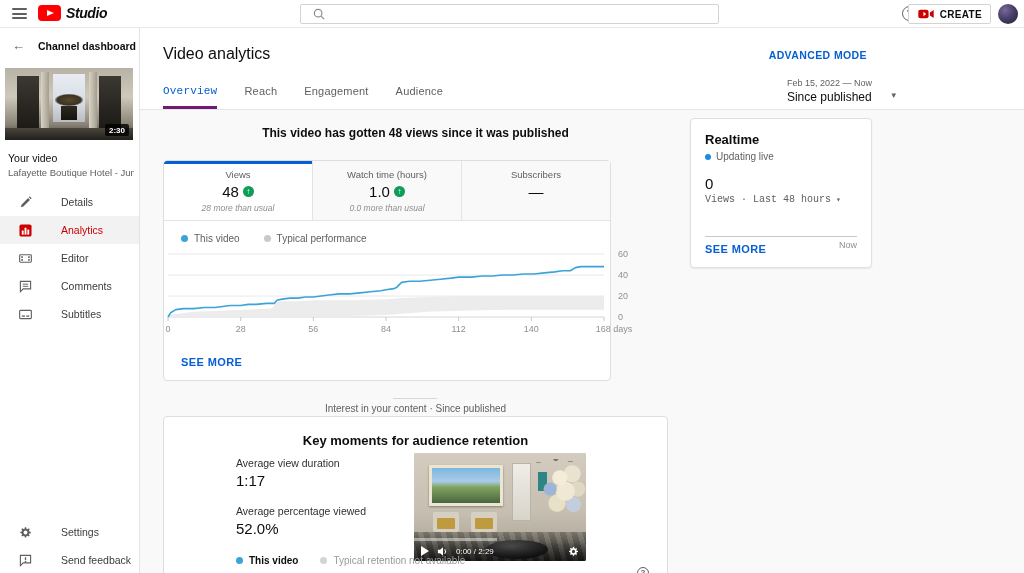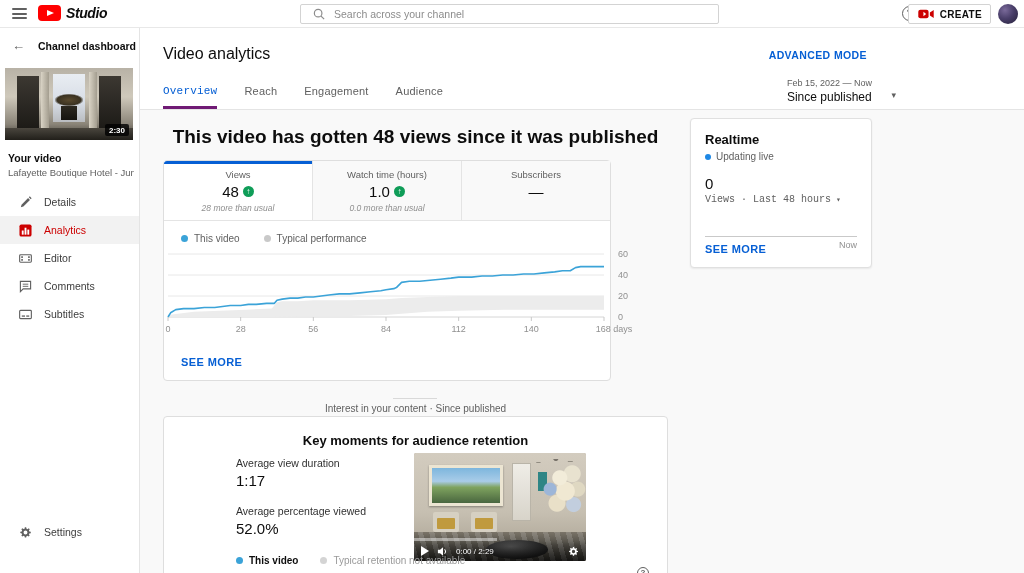--- a/index.html
+++ b/index.html
@@ -49,48 +49,48 @@
   .t-window { position:absolute; left:48px; top:6px; width:32px; height:48px;
     background:linear-gradient(180deg,#e9edf2 0%,#d7dde6 60%,#b9bcc0 100%); }
   .t-arrange { position:absolute; left:50px; top:26px; width:28px; height:12px;
     background:radial-gradient(ellipse at center,#5a4a2e 0%,#3a3222 60%,transparent 75%); }
   .t-tablelegs { position:absolute; left:56px; top:38px; width:16px; height:14px;
     background:linear-gradient(180deg,#2c2820,#15130f); }
   .t-floor { position:absolute; left:0; bottom:0; width:128px; height:12px;
     background:linear-gradient(180deg,#4a463e,#211f1a); }
   .duration-badge { position:absolute; right:4px; bottom:4px; background:rgba(0,0,0,.8); color:#fff;
     font-size:8px; font-weight:700; padding:1.5px 4px; border-radius:2px; }
-  .yv-label { position:absolute; left:8px; top:124px; font-size:10.5px; font-weight:700; }
+  .yv-label { position:absolute; left:8px; top:124px; font-size:10.5px; font-weight:400; }
   .yv-title { position:absolute; left:8px; top:139px; width:126px; font-size:9.5px; color:#606060;
     white-space:nowrap; overflow:hidden; }
   .menu { position:absolute; left:0; top:160px; width:100%; }
   .menu-bottom { position:absolute; left:0; top:490px; width:100%; }
   .m-item { position:relative; height:28px; display:flex; align-items:center; cursor:pointer; }
   .m-item .ico { width:14px; margin-left:18px; display:flex; justify-content:center; }
-  .m-item .lbl { margin-left:12px; font-size:10.5px; color:#3c3c3c; }
+  .m-item .lbl { margin-left:29px; font-size:10.5px; color:#3c3c3c; }
   .m-item.active { background:#f2f2f2; }
   .m-item.active .lbl { color:#c00; font-weight:500; }
 
   
   .main-header { position:relative; height:82px; background:#fff; border-bottom:1px solid #e4e4e4; }
   .page-title { position:absolute; left:23px; top:17px; font-size:16px; font-weight:500; }
   .advanced-mode { position:absolute; right:157px; top:21px; font-size:10.5px; font-weight:700;
     letter-spacing:.4px; color:#065fd4; cursor:pointer; }
   .datepicker { position:absolute; right:152px; top:50px; text-align:left; cursor:pointer; }
   .dp-range { font-size:9px; color:#606060; }
   .dp-mode { font-size:12px; color:#0d0d0d; margin-top:2px; }
   .dp-caret { position:absolute; right:-24px; bottom:4px; font-size:9px; color:#606060; }
   .tabs { position:absolute; left:23px; bottom:0; display:flex; gap:27px; }
   .tab { padding-bottom:9px; font-size:11px; font-weight:500; letter-spacing:.2px; color:#606060; cursor:pointer; }
   .tab.active { color:#065fd4; border-bottom:3px solid #701a75;font-family:Liberation Mono, monospace; }
 
   
   .content { position:relative; height:463px; background:#f9f9f9; }
   .headline { position:absolute; left:23px; top:16px; width:505px; text-align:center;
-    font-size:19px; font-weight:700; }
+    font-size:12px; font-weight:700; }
 
   .card { background:#fff; border:1px solid #dedede; border-radius:4px; }
   .card1 { position:absolute; left:23px; top:50px; width:448px; height:221px; }
   .metric-strip { display:flex; height:60px; border-bottom:1px solid #e4e4e4; }
   .metric { flex:1; text-align:center; padding-top:8px; background:#f9f9f9; border-left:1px solid #e4e4e4;
     cursor:pointer; position:relative; }
   .metric:first-child { border-left:0; }
   .metric.active { background:#fff; }
   .metric.active::before { content:""; position:absolute; left:0; top:0; width:100%; height:3px;
     background:#065fd4; border-radius:3px 0 0 0; }
@@ -190,21 +190,20 @@
     </div>
   <div class="logo">
     <div class="logo-play"></div>
     <div class="logo-text">Studio</div>
   </div>
   <div class="searchbox">
     <svg width="12" height="12" viewBox="0 0 14 14">
       <circle cx="6" cy="6" r="4.4" fill="none" stroke="#8c8c8c" stroke-width="1.4"></circle>
       <line x1="9.4" y1="9.4" x2="13" y2="13" stroke="#8c8c8c" stroke-width="1.4"></line>
     </svg>
-    <input type="text" placeholder="Search across your channel" style="">
   </div>
   <div class="help-btn">?</div>
   <div class="create-btn">
     <svg width="18" height="12" viewBox="0 0 20 14">
       <rect x="1" y="2" width="12" height="10" rx="2.5" fill="#c00"></rect>
       <path d="M14.5 5.3 L19 2.4 v9.2 L14.5 8.7 z" fill="#c00"></path>
       <path d="M7 4.4 L10.2 7 L7 9.6 z" fill="#fff"></path>
     </svg>
     <span class="label">CREATE</span>
   </div>
@@ -288,20 +287,30 @@
     </div>
 
     <div class="menu-bottom">
       <div class="m-item">
         <span class="ico">
           <svg width="13" height="13" viewBox="0 0 16 16">
               <path fill-rule="evenodd" fill="#606060" d="M14.5 8.8v-1.6l-1.8-.4a5 5 0 0 0-.5-1.2l1-1.5-1.2-1.2-1.5 1a5 5 0 0 0-1.2-.5L8.8 1.5H7.2l-.4 1.8a5 5 0 0 0-1.2.5l-1.5-1-1.2 1.2 1 1.5a5 5 0 0 0-.5 1.2l-1.8.4v1.6l1.8.4a5 5 0 0 0 .5 1.2l-1 1.5 1.2 1.2 1.5-1a5 5 0 0 0 1.2.5l.4 1.8h1.6l.4-1.8a5 5 0 0 0 1.2-.5l1.5 1 1.2-1.2-1-1.5a5 5 0 0 0 .5-1.2zM8 10.4A2.4 2.4 0 1 1 8 5.6a2.4 2.4 0 0 1 0 4.8z"></path>
             </svg>
         </span>
         <span class="lbl">Settings</span>
+      </div>
+      <div class="m-item">
+        <span class="ico">
+          <svg width="13" height="13" viewBox="0 0 14 14">
+              <path d="M1.5 1.5 h11 v8 h-8 l-3 3 z" fill="none" stroke="#606060" stroke-width="1.2"></path>
+              <line x1="7" y1="3.5" x2="7" y2="6.5" stroke="#606060" stroke-width="1.4"></line>
+              <circle cx="7" cy="8.2" r="0.9" fill="#606060"></circle>
+            </svg>
+        </span>
+        <span class="lbl">Send feedback</span>
       </div>
     </div>
   </div>
 
   <div class="main">
     <div class="main-header">
       <div class="page-title">Video analytics</div>
       <div class="advanced-mode">ADVANCED MODE</div>
       <div class="datepicker">
         <div class="dp-range">Feb 15, 2022 — Now</div>

